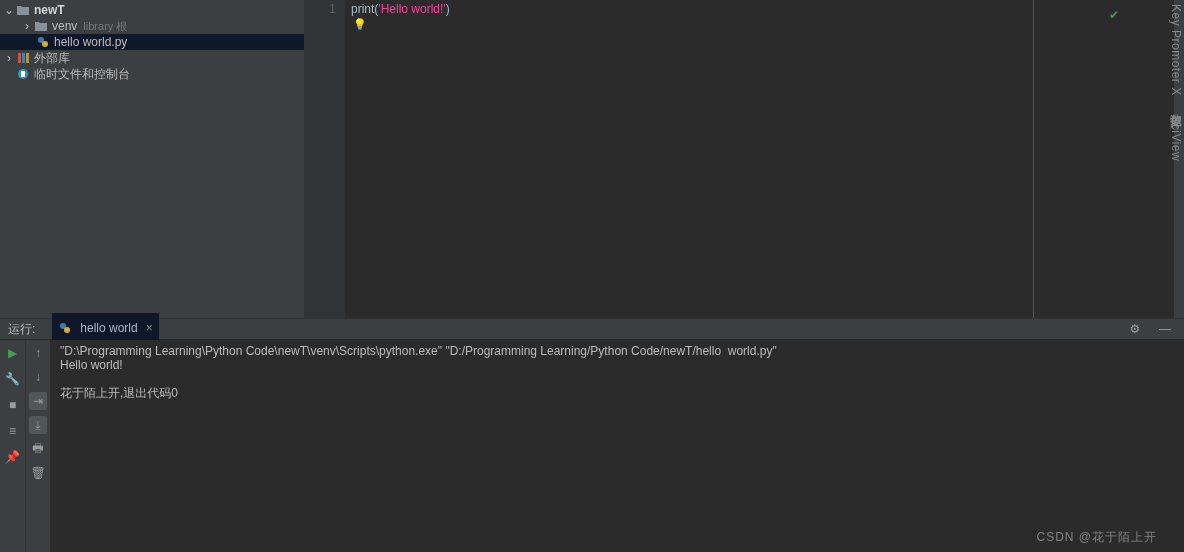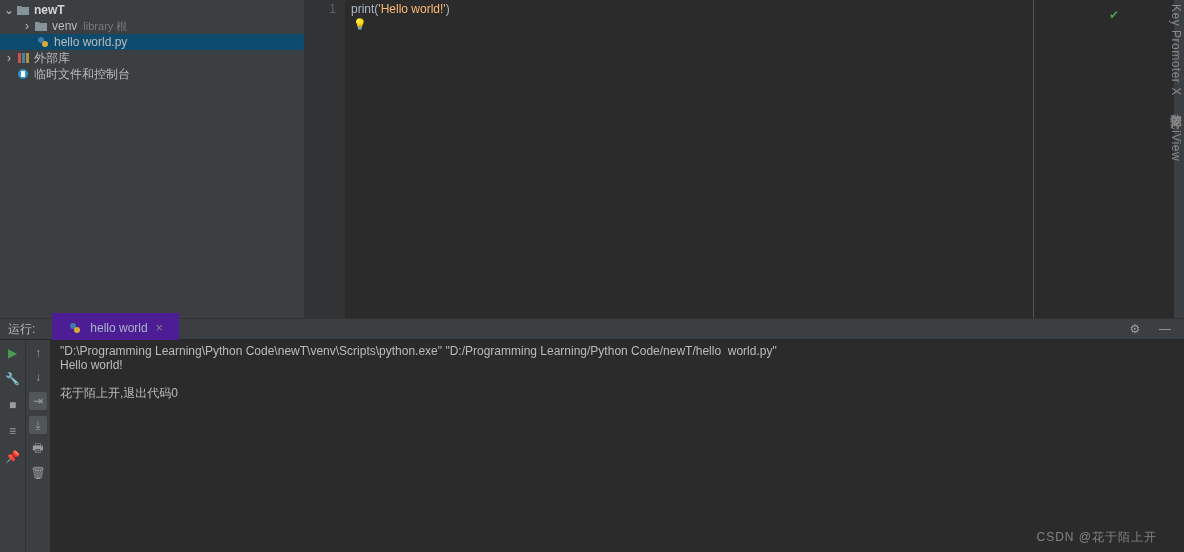--- a/index.html
+++ b/index.html
@@ -1,40 +1,40 @@
 <!DOCTYPE html>
 <html><head>
 <meta charset="utf-8">
 <style>
 * { margin: 0; padding: 0; box-sizing: border-box; font-family: "Segoe UI", Arial, sans-serif; font-size: 12px; }
 body { background: #2b2b2b; color: #a9b7c6; width: 1184px; height: 552px; overflow: hidden; position: relative; display: flex; flex-direction: column; }
 .top-area { display: flex; height: 318px; }
 .sidebar { width: 305px; background: #3c3f41; border-right: 1px solid #323232; display: flex; flex-direction: column; }
 .tree { padding-top: 2px; color: #bbbbbb; }
 .tree-row { display: flex; align-items: center; height: 16px; line-height: 16px; padding-left: 4px; white-space: nowrap; cursor: pointer; }
-.tree-row.sel { background: #0c4a6e; }
+.tree-row.sel { background: #0f172a; }
 .chev { width: 10px; display: inline-flex; justify-content: center; color: #bbbbbb; margin-right: 2px; }
 .folder-icon { width: 14px; height: 12px; margin-right: 4px; display: inline-block; }
 .folder-icon svg { width: 14px; height: 12px; }
 .py-icon { width: 14px; height: 14px; margin-right: 4px; display: inline-flex; }
 .lib-icon { width: 14px; height: 14px; margin-right: 4px; display: inline-block; }
 .gray { color: #787878; margin-left: 6px; font-size: 11px; }
 .bold { font-weight: bold; color: #d5d5d5; }
 .editor-wrap { flex: 1; display: flex; position: relative; background: #2b2b2b; }
 .gutter { width: 40px; background: #313335; color: #606366; text-align: right; padding: 2px 8px 0 0; font-family: Consolas, monospace; border-right: 1px solid #323232; }
 .code-area { flex: 1; padding: 2px 0 0 6px; font-family: Consolas, monospace; color: #a9b7c6; position: relative; border-right: 1px solid #555; }
-.code-area .str { color: #fdba74; }
+.code-area .str { color: #ec4899; }
 .bulb { position: absolute; left: 8px; top: 18px; font-size: 11px; }
 .edit-right { width: 150px; background: #2b2b2b; position: relative; }
 .check { position: absolute; top: 8px; right: 65px; color: #499c54; font-size: 12px; }
 .right-bar { position: absolute; right: 0; top: 0; width: 10px; height: 318px; background: #3c3f41; writing-mode: vertical-rl; font-size: 9px; color: #888; text-align: left; padding-top: 4px; letter-spacing: 0.5px; }
 
 .run-head { height: 22px; background: #3c3f41; display: flex; align-items: center; border-top: 1px solid #323232; border-bottom: 1px solid #282828; }
 .run-label { color: #bbbbbb; margin-left: 8px; margin-right: 17px; }
-.run-tab { height: 32px; display: flex; align-items: center; padding: 0 16px; background: #4c1d95; border-bottom: 2px solid #3c3f41; gap: 4px; }
+.run-tab { height: 32px; display: flex; align-items: center; padding: 0 6px; background: #0f172a; border-bottom: 2px solid #3c3f41; gap: 4px; }
 .run-tab-x { color: #888; margin-left: 4px; cursor: pointer; }
 .run-head-right { margin-left: auto; display: flex; gap: 12px; padding-right: 10px; color: #9c9c9c; }
 .run-body { flex: 1; display: flex; background: #2b2b2b; position: relative; }
 .run-tools-a { width: 25px; background: #3c3f41; display: flex; flex-direction: column; align-items: center; padding-top: 4px; gap: 8px; }
 .run-tools-b { width: 25px; background: #3c3f41; display: flex; flex-direction: column; align-items: center; padding-top: 4px; gap: 6px; border-left: 1px solid #323232; }
 .tool-btn { width: 18px; height: 18px; display: flex; align-items: center; justify-content: center; color: #9c9c9c; cursor: pointer; border-radius: 2px; }
 .tool-btn.active { background: #515658; }
 .play { color: #499c54; }
 .console { flex: 1; padding: 4px 10px; font-family: Consolas, monospace; color: #bbbbbb; white-space: pre; font-size: 12px; line-height: 14px; }
 .watermark { position: absolute; bottom: 6px; right: 27px; color: rgba(200,200,200,0.55); font-size: 12px; letter-spacing: 1px; }

